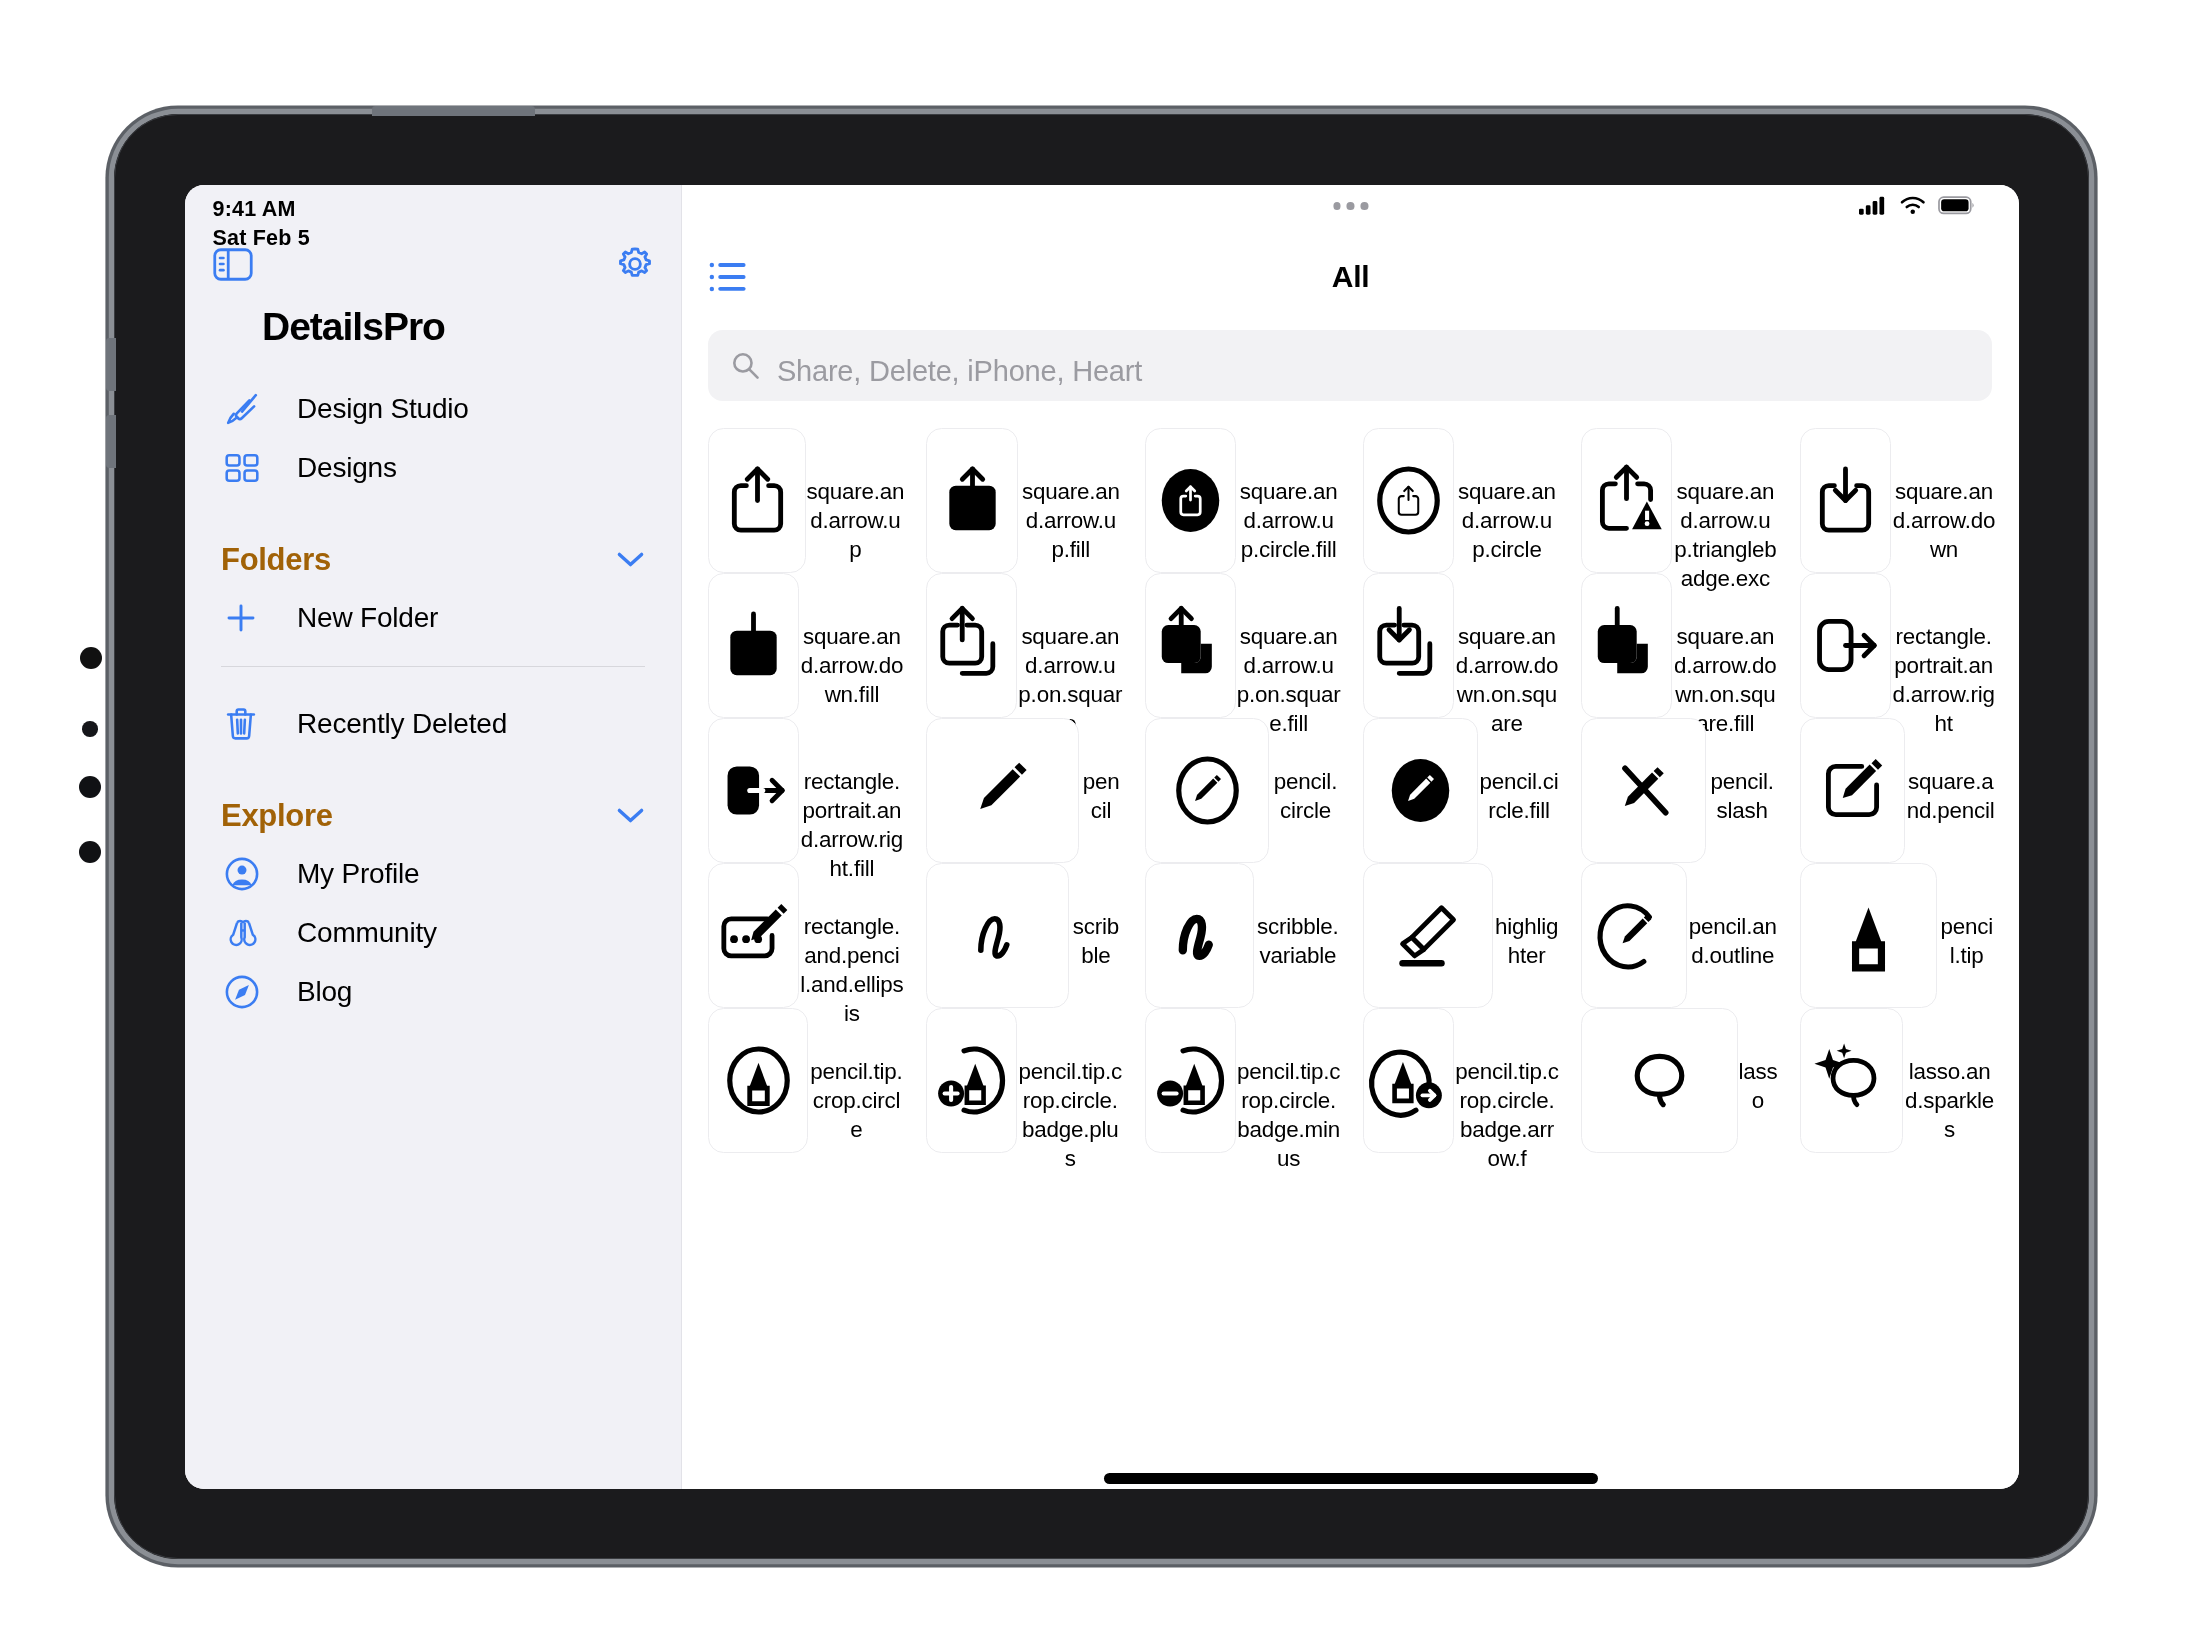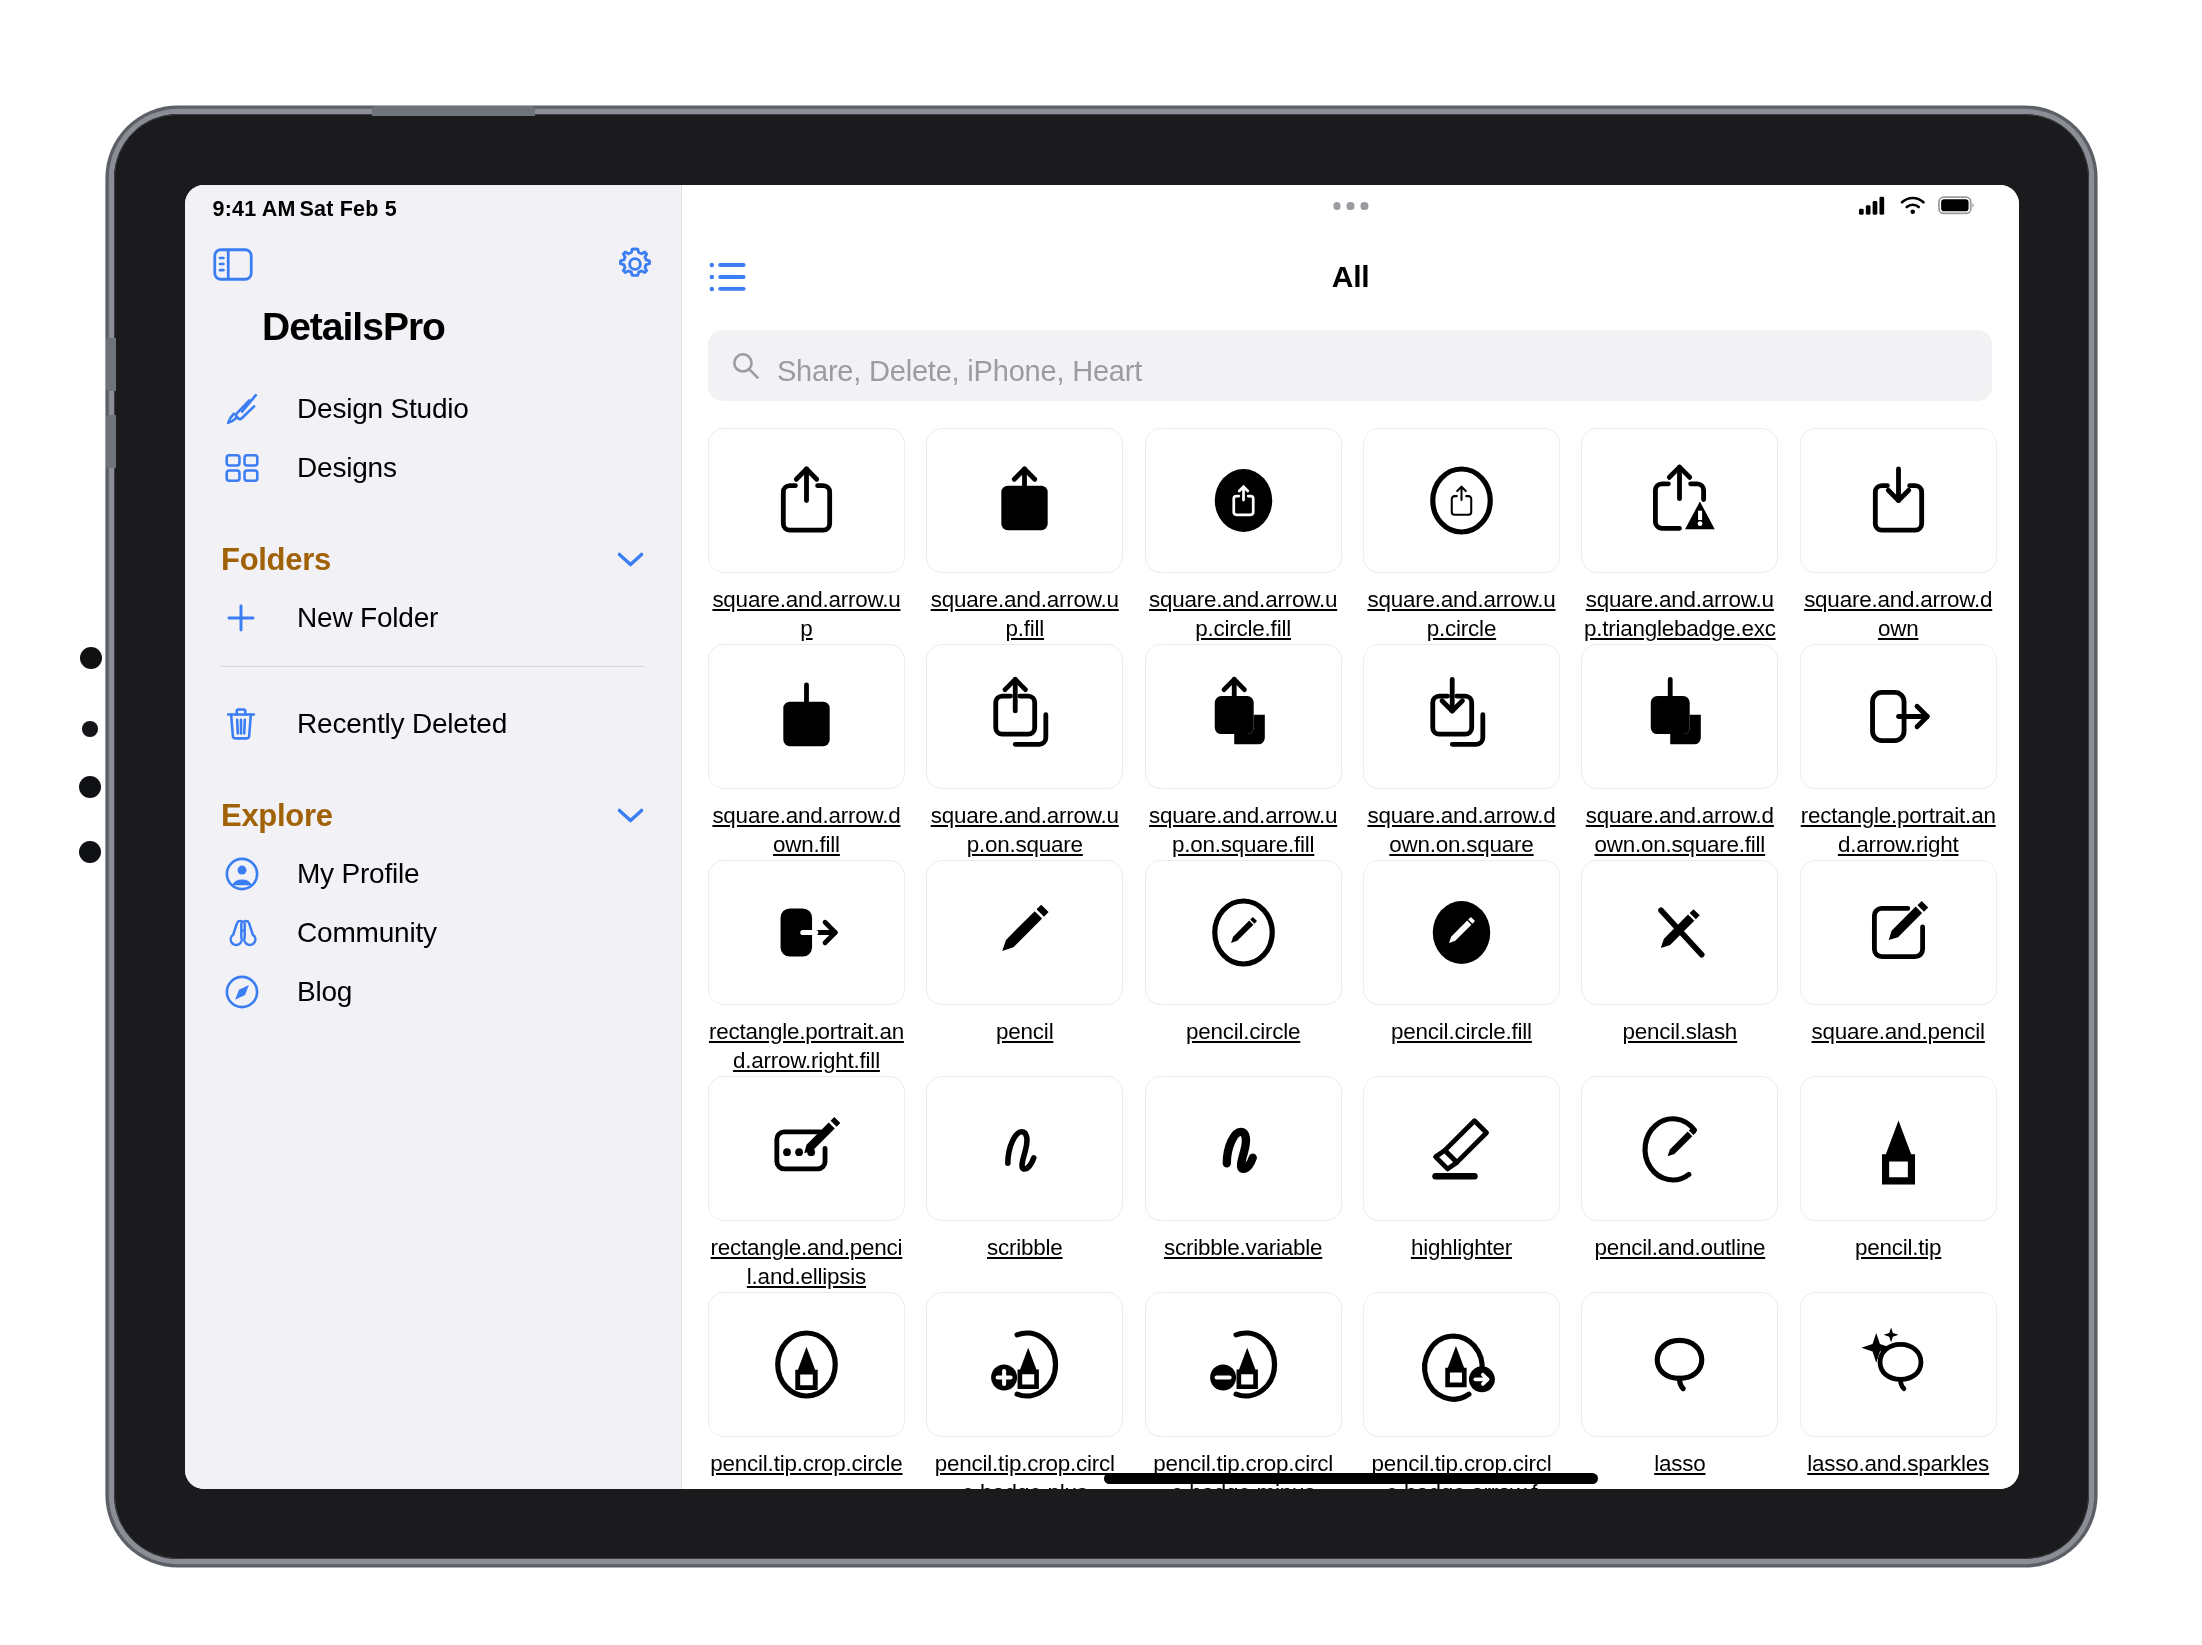--- a/index.html
+++ b/index.html
@@ -57,21 +57,21 @@
     width: 497px;
     flex: 0 0 497px;
     background: #f1f1f6;
     position: relative;
     border-right: 0.9px solid #e2e2e8;
   }
   #status-left {
     position: absolute; left: 27.5px; top: 12px;
     font-size: 21.5px; font-weight: 600; color: #000;
     letter-spacing: 0.2px;
-    display: flex; gap: 4px;
+    display: flex; gap: 4px; flex-direction: column;
   }
   #sidebar-toolbar {
     position: absolute; left: 27.5px; right: 26px; top: 53px;
     display: flex; align-items: center; justify-content: space-between;
     height: 52px;
   }
   .toolbar-icon { width: 41px; height: 41px; display: flex; align-items: center; justify-content: center; cursor: pointer; }
   #app-title {
     position: absolute; left: 29px; top: 120px;
     font-size: 39px; font-weight: 800; letter-spacing: -1px; color: #000; margin-left: 48px;
@@ -151,21 +151,21 @@
   #search-input::placeholder { color: #9b9ba1; }
 
   #symbol-grid {
     position: absolute; left: 26px; right: 22.4px; top: 243px; bottom: 0;
     display: grid;
     grid-template-columns: repeat(6, 1fr);
     column-gap: 21.5px;
     row-gap: 0;
     align-content: start;
   }
-  .sym-cell { display: flex; flex-direction: column; align-items: center; cursor: pointer; text-decoration: underline; }
+  .sym-cell { display: flex; align-items: center; cursor: pointer; }
   .sym-tile {
     width: 100%; height: 145px;
     border: 0.9px solid #ececef;
     border-radius: 15.5px;
     background: #fff;
     display: flex; align-items: center; justify-content: center;
   }
   .sym-label {
     margin-top: 12px;
     font-size: 22.4px; line-height: 29px;

